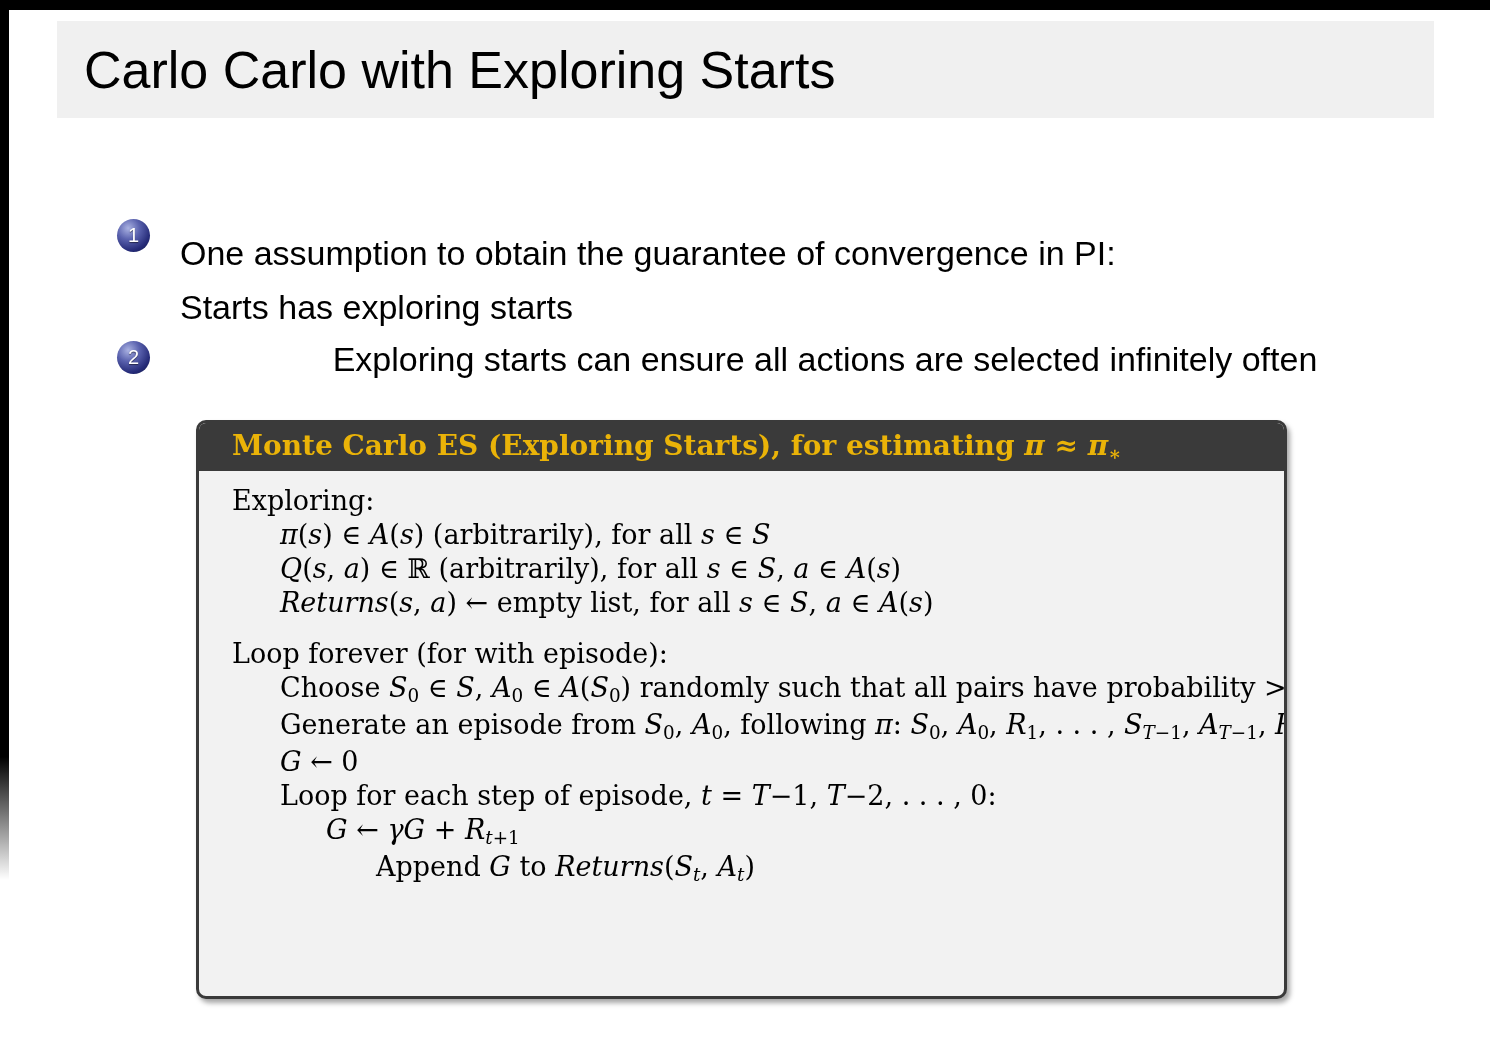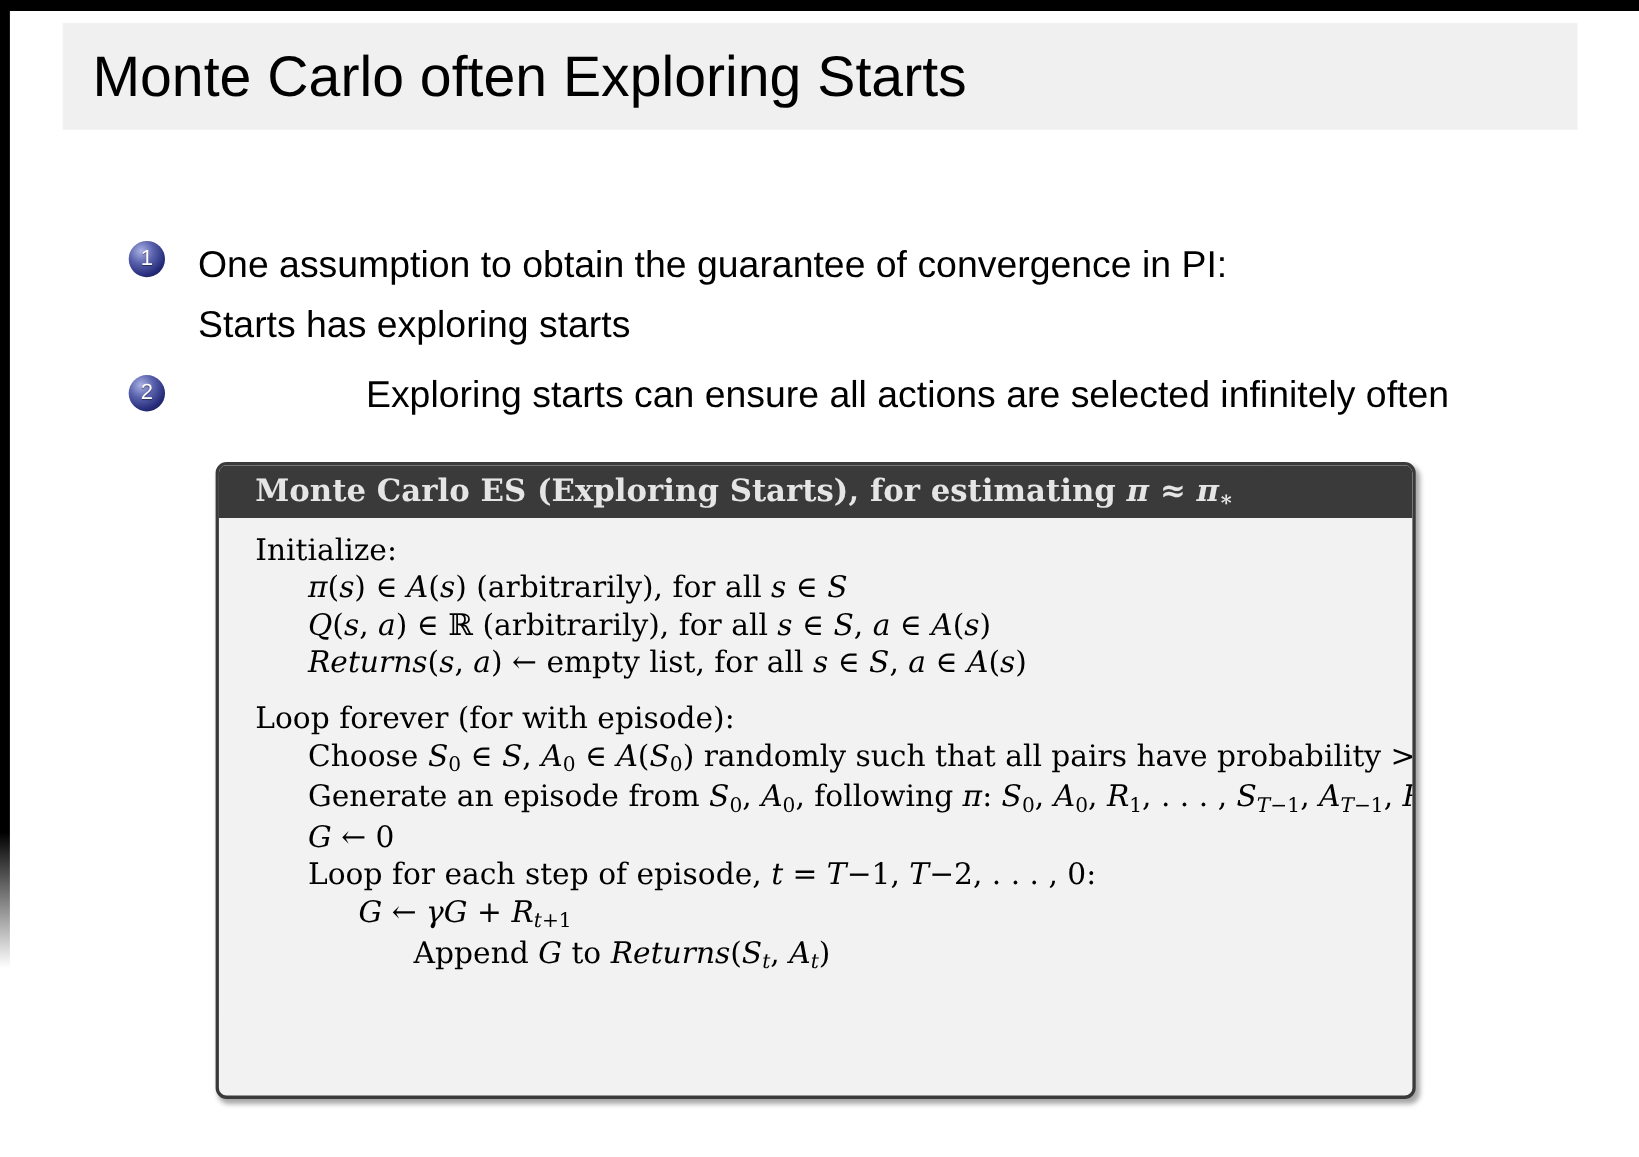--- a/index.html
+++ b/index.html
@@ -52,38 +52,38 @@
   .ball-1 { left: 117px; top: 219px; }
   .ball-2 { left: 117px; top: 341px; }
 
   .bullet-text {
     position: absolute; left: 180px;
     width: 1290px;
     font-size: 34px;
     line-height: 54px;
     color: #000;
   }
-  .bullet-text-1 { top: 214px; }
+  .bullet-text-1 { top: 226px; }
   .bullet-text-2 { top: 332px; text-align: center; }
 
   
   .alg-box {
     position: absolute; left: 196px; top: 420px;
     width: 1091px; height: 579px;
     border: 3px solid #3a3a3a;
     border-radius: 10px;
     background: #f2f2f2;
     box-shadow: 3px 4px 5px rgba(0,0,0,0.35);
     overflow: hidden;
     font-family: "DejaVu Serif", serif;
   }
   .alg-header {
     height: 48px;
     background: #3a3a3a;
-    color: #e5e5e5;
+    color: #eab308;
     font-weight: bold;
     font-size: 28px;
     line-height: 46px;
     padding-left: 33px;
     border-radius: 6px 6px 0 0;
   }
   .alg-body {
     padding: 13px 16px 0 33px;
     font-size: 27px;
     color: #000;
@@ -101,42 +101,42 @@
     position: relative; top: 0.25em;
   }
 </style>
 </head>
 <body>
 
 <div class="edge-top"></div>
 <div class="edge-left"></div>
 
 <div class="titlebar">
-  <div class="title">Monte Carlo often Exploring Starts</div>
+  <div class="title">Carlo Carlo with Exploring Starts</div>
 </div>
 
 <div class="ball ball-1">
   <span>1</span>
 </div>
 <div class="bullet-text bullet-text-1">
   <div>One assumption to obtain the guarantee of convergence in PI:</div>
   <div>Starts has exploring starts</div>
 </div>
 
 <div class="ball ball-2">
   <span>2</span>
 </div>
 <div class="bullet-text bullet-text-2">
   <div>Exploring starts can ensure all actions are selected infinitely often</div>
 </div>
 
 <div class="alg-box">
   <div class="alg-header">Monte Carlo ES (Exploring Starts), for estimating <i>π</i> ≈ <i>π</i><sub>∗</sub></div>
   <div class="alg-body">
-      <div class="alg-line indent-0">Initialize:</div>
+      <div class="alg-line indent-0">Exploring:</div>
       <div class="alg-line indent-1"><i>π</i>(<i>s</i>) ∈ <i>A</i>(<i>s</i>) (arbitrarily), for all <i>s</i> ∈ <i>S</i></div>
       <div class="alg-line indent-1"><i>Q</i>(<i>s</i>, <i>a</i>) ∈ ℝ (arbitrarily), for all <i>s</i> ∈ <i>S</i>, <i>a</i> ∈ <i>A</i>(<i>s</i>)</div>
       <div class="alg-line indent-1"><i>Returns</i>(<i>s</i>, <i>a</i>) ← empty list, for all <i>s</i> ∈ <i>S</i>, <i>a</i> ∈ <i>A</i>(<i>s</i>)</div>
       <div class="alg-line indent-0 gap">Loop forever (for with episode):</div>
       <div class="alg-line indent-1">Choose <i>S</i><sub>0</sub> ∈ <i>S</i>, <i>A</i><sub>0</sub> ∈ <i>A</i>(<i>S</i><sub>0</sub>) randomly such that all pairs have probability &gt; 0</div>
       <div class="alg-line indent-1">Generate an episode from <i>S</i><sub>0</sub>, <i>A</i><sub>0</sub>, following <i>π</i>: <i>S</i><sub>0</sub>, <i>A</i><sub>0</sub>, <i>R</i><sub>1</sub>, . . . , <i>S</i><sub><i>T</i>−1</sub>, <i>A</i><sub><i>T</i>−1</sub>, <i>R</i></div>
       <div class="alg-line indent-1"><i>G</i> ← 0</div>
       <div class="alg-line indent-1">Loop for each step of episode, <i>t</i> = <i>T</i>−1, <i>T</i>−2, . . . , 0:</div>
       <div class="alg-line indent-2"><i>G</i> ← <i>γG</i> + <i>R</i><sub><i>t</i>+1</sub></div>
       <div class="alg-line indent-3">Append <i>G</i> to <i>Returns</i>(<i>S</i><sub><i>t</i></sub>, <i>A</i><sub><i>t</i></sub>)</div>

